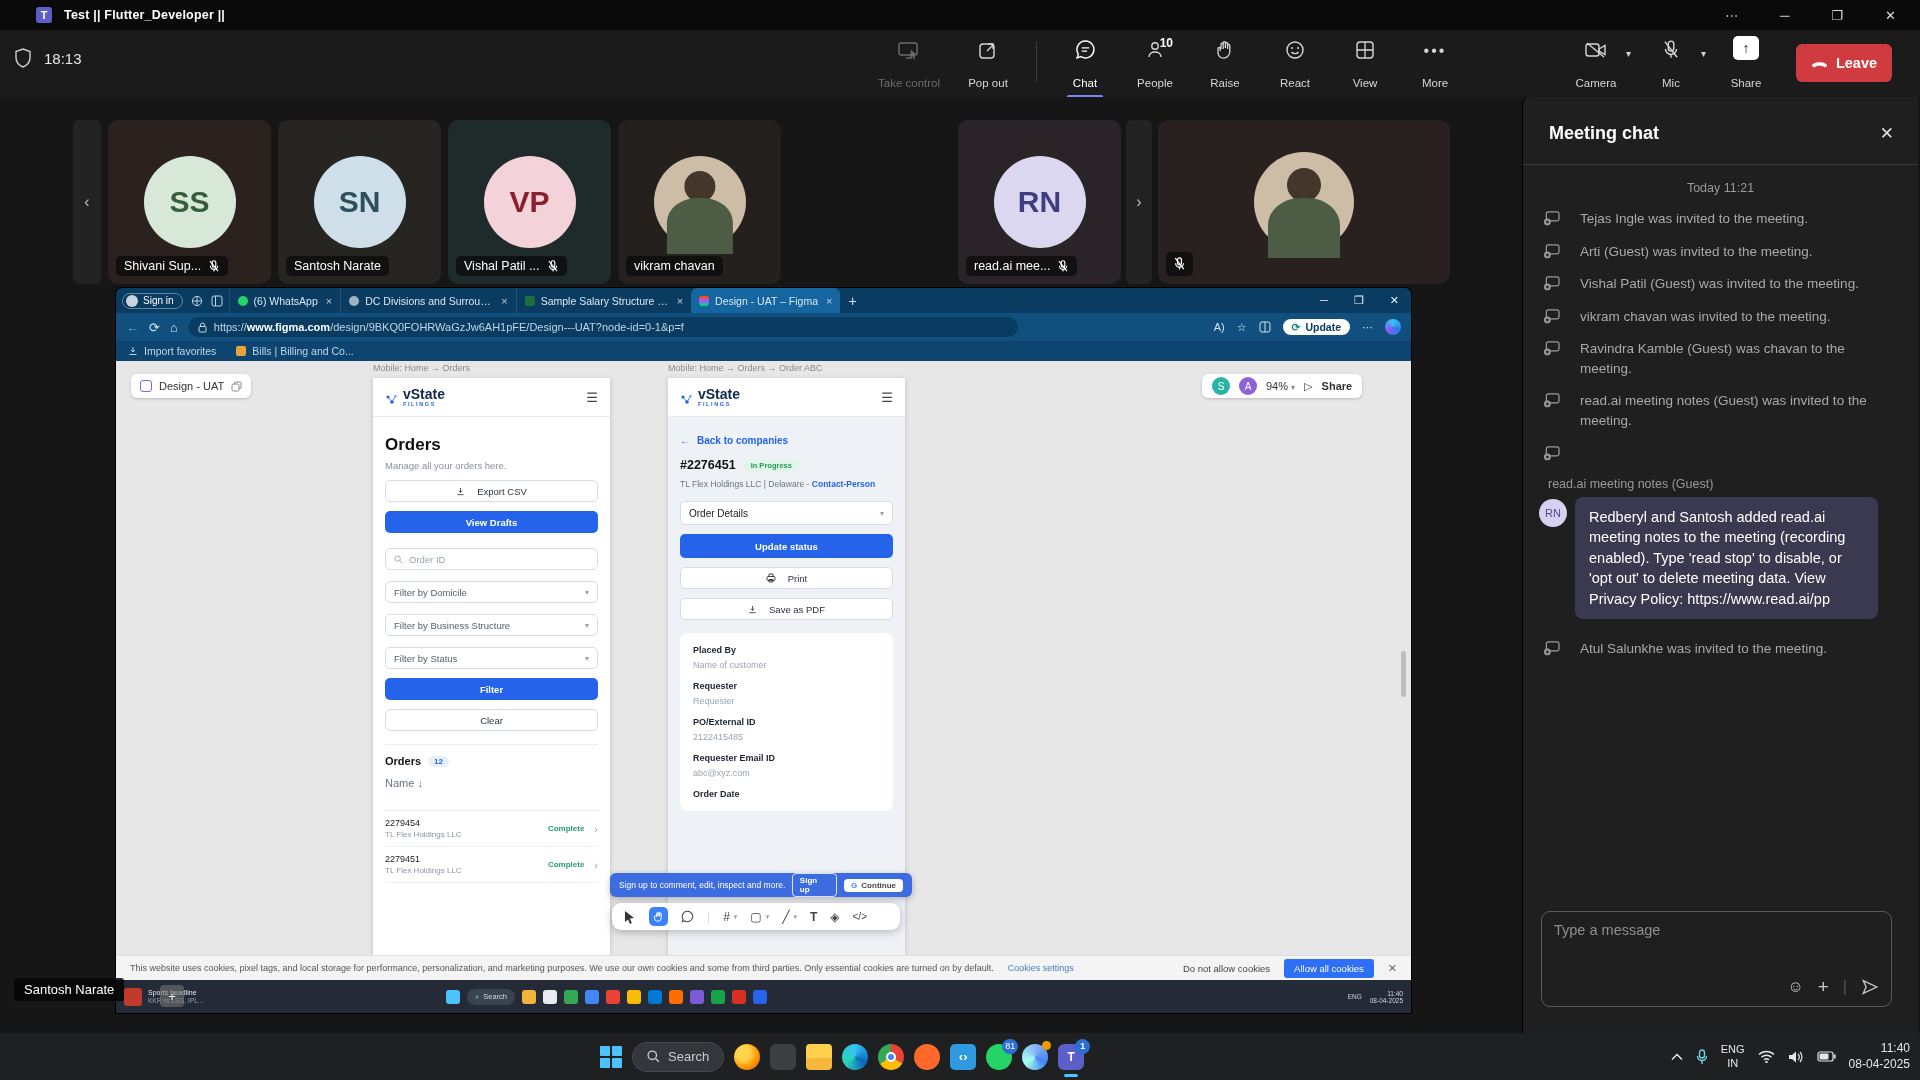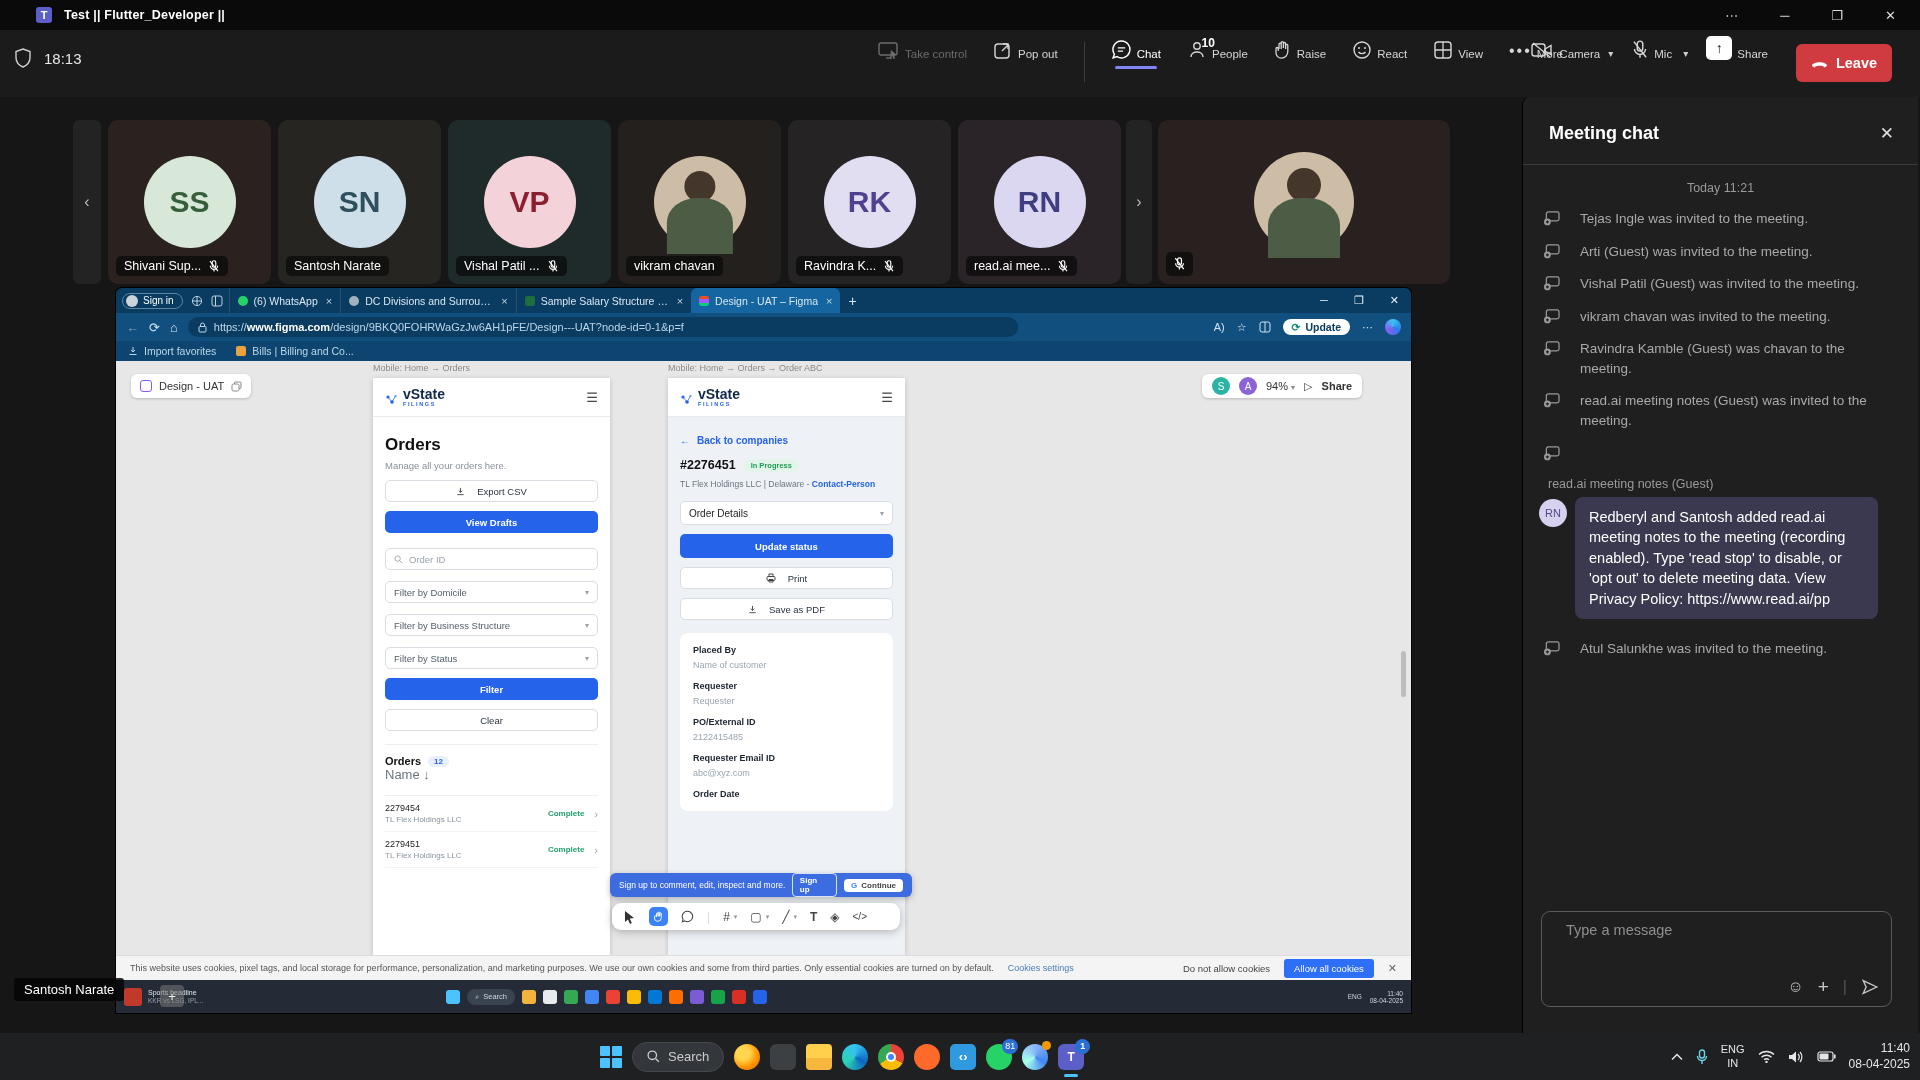--- a/index.html
+++ b/index.html
@@ -13,21 +13,21 @@
   .tb-icon { width:16px; height:16px; margin-left:36px; margin-right:12px; background:#5b5fc7;
     border-radius:3px; color:#fff; font-size:11px; font-weight:bold; display:flex; align-items:center; justify-content:center; }
   #titlebar .title { font-size:12.5px; font-weight:700; letter-spacing:.2px; }
   .tb-controls { margin-left:auto; display:flex; align-items:center; gap:42px; margin-right:24px; color:#ddd; font-size:13px; }
 
   #meetbar { position:absolute; left:0; top:30px; width:1920px; height:67px; background:#1b1b1b;
     color:#d6d6d6; }
   .timer-wrap { position:absolute; left:14px; top:18px; display:flex; align-items:center; gap:12px; color:#e6e6e6; }
   .timer-wrap .t { font-size:15px; }
   .toolcluster { position:absolute; left:878px; top:8px; display:flex; align-items:flex-start; gap:26px; }
-  .tool { display:flex; flex-direction:row; align-items:flex-end; gap:5px; font-size:11.5px; color:#d6d6d6; position:relative; min-width:44px; }
+  .tool { display:flex; flex-direction:column; align-items:center; gap:17px; font-size:11.5px; color:#d6d6d6; position:relative; min-width:44px; }
   .tool .ic { height:22px; display:flex; align-items:flex-end; color:#d6d6d6; }
   .tool.disabled, .tool.disabled .ic { color:#6c6c6c; }
   .tool.active::after { content:""; position:absolute; left:4px; right:4px; bottom:-9px; height:3px; border-radius:2px; background:#7f85f5; }
   .badge10 { position:absolute; top:-2px; right:-8px; font-size:12px; font-weight:bold; color:#fff; }
   .vdiv { width:1px; height:40px; background:#3d3d3d; margin-top:4px; }
   .rightcluster { position:absolute; right:28px; top:8px; display:flex; align-items:flex-start; gap:18px; }
   .chev { color:#cfcfcf; font-size:10px; margin-top:10px; }
   .share-sq { width:26px; height:24px; background:#fff; border-radius:5px; color:#111; display:flex; align-items:center; justify-content:center; font-size:14px; font-weight:bold; }
   .leave-btn { margin-top:6px; margin-left:10px; width:96px; height:38px; background:#cf3b3f; border-radius:6px; color:#fff;
     display:flex; align-items:center; justify-content:center; gap:8px; font-size:14.5px; font-weight:700; }
@@ -100,21 +100,21 @@
   .sub { font-size:9.5px; color:#8a9199; margin-top:5px; }
   .btn { height:22px; border-radius:5px; display:flex; align-items:center; justify-content:center; gap:12px; font-size:9.5px; margin-top:9px; }
   .btn.line { border:1px solid #d8dce3; color:#2b3442; background:#fff; }
   .btn.blue { background:#2563eb; color:#fff; font-weight:bold; }
   .inputbx { height:22px; border:1px solid #d8dce3; border-radius:5px; display:flex; align-items:center; gap:6px; padding:0 8px; font-size:9.5px; color:#9aa3ad; margin-top:15px; }
   .drop { height:22px; border:1px solid #d8dce3; border-radius:5px; display:flex; align-items:center; justify-content:space-between; padding:0 8px; font-size:9.5px; color:#55606c; margin-top:11px; }
   .drop .c { color:#9aa3ad; font-size:8px; }
   .sect { border-top:1px solid #eceff2; margin-top:13px; padding-top:10px; display:flex; align-items:center; gap:7px; }
   .sect .tt { font-size:11px; font-weight:bold; color:#111; }
   .cbadge { background:#e8f0fe; color:#2563eb; font-size:8px; font-weight:bold; border-radius:8px; padding:1px 6px; }
-  .colhead { font-size:13px; color:#6b7580; padding-bottom:13px; border-bottom:1px solid #eceff2; }
+  .colhead { font-size:11px; color:#6b7580; margin-top:10px; padding-bottom:21px; border-bottom:1px solid #eceff2; }
   .orow { display:flex; align-items:center; padding:7px 0; border-bottom:1px solid #f0f2f5; }
   .orow .id { font-size:9px; color:#222; }
   .orow .co { font-size:8px; color:#8a94a0; margin-top:2px; }
   .orow .st { margin-left:auto; font-size:8px; font-weight:bold; color:#22a06b; }
   .orow .gt { color:#9aa3ad; font-size:11px; margin-left:10px; }
   .rbody { background:#eef2f6; height:538px; padding:10px 12px; }
   .backlink { display:flex; gap:7px; align-items:center; color:#2563eb; font-size:10px; font-weight:bold; margin-top:8px; }
   .ordno { display:flex; align-items:center; gap:8px; margin-top:12px; }
   .ordno .n { font-size:12.5px; font-weight:bold; color:#111; }
   .pillip { background:#e3f5ea; color:#1d9e54; font-size:7.5px; font-weight:bold; border-radius:9px; padding:2px 7px; }
@@ -164,21 +164,21 @@
   .chead .t { font-size:18px; font-weight:bold; color:#fff; }
   .chead .x { margin-left:auto; font-size:17px; color:#ddd; }
   .cdate { text-align:center; font-size:12.5px; color:#999; margin:16px 0 14px; }
   .ev { display:flex; gap:20px; padding:0 34px 0 20px; margin-bottom:13px; font-size:13.5px; color:#a9a9a9; line-height:1.45; }
   .ev .i { flex:none; margin-top:2px; color:#9b9b9b; }
   .sender { font-size:12.5px; color:#9a9a9a; margin:16px 0 6px 25px; }
   .msgrow { display:flex; gap:8px; padding:0 40px 0 16px; }
   .rnav { width:28px; height:28px; border-radius:50%; background:#d6d1ee; color:#4d4c8d; font-size:11px; display:flex; align-items:center; justify-content:center; flex:none; margin-top:2px; }
   .bubble { background:#3a3950; border-radius:8px; padding:10px 14px; font-size:14.5px; color:#fff; line-height:1.42; }
   .postev { margin-top:20px; }
-  .cinput { position:absolute; left:18px; right:26px; bottom:26px; height:96px; border:1px solid #5a5a5a; border-radius:9px; padding:10px 24px; }
+  .cinput { position:absolute; left:18px; right:26px; bottom:26px; height:96px; border:1px solid #5a5a5a; border-radius:9px; padding:10px 12px; }
   .cinput .ph { font-size:14.5px; color:#8f8f8f; }
   .cicons { position:absolute; right:12px; bottom:8px; display:flex; align-items:center; gap:14px; color:#c8c8c8; font-size:16px; }
   .cicons .d { color:#555; }
 
   
   #taskbar { position:absolute; left:0; top:1033px; width:1920px; height:47px; background:#1f2022; display:flex; align-items:center; }
   .tbleft { position:absolute; left:600px; display:flex; align-items:center; gap:10px; }
   .startlogo { display:grid; grid-template-columns:10px 10px; grid-gap:2px; }
   .startlogo span { width:10px; height:10px; background:#4cc2ff; border-radius:1px; }
   .searchpill { height:30px; border-radius:15px; background:#33363a; border:1px solid #45484d; display:flex; align-items:center; gap:8px; padding:0 14px; color:#ccc; font-size:13px; }
@@ -367,33 +367,20 @@
     </div>
   </div>
   <div class="tile t3" style="left:618px;">
     <div class="av photo-av">
         <span class="head"></span>
         <span class="body"></span>
       </div>
     <div class="namepill">
         <span>vikram chavan</span>
       </div>
-  </div>
-  <div class="tile t4" style="left:788px;">
-    <div class="av">RK</div>
-    <div class="namepill">
-        <span>Ravindra K...</span>
-      <span class="mic">
-          <svg width="12" height="13" viewBox="0 0 16 18">
-            <rect x="5.5" y="1" width="5" height="9" rx="2.5" fill="none" stroke="#fff" stroke-width="1.6"></rect>
-            <path d="M3 8a5 5 0 0 0 10 0M8 13v3" fill="none" stroke="#fff" stroke-width="1.6"></path>
-            <line x1="2.5" y1="1.5" x2="13.5" y2="15.5" stroke="#fff" stroke-width="1.6"></line>
-          </svg>
-        </span>
-    </div>
   </div>
   <div class="tile t5" style="left:958px;">
     <div class="av">RN</div>
     <div class="namepill">
         <span>read.ai mee...</span>
       <span class="mic">
           <svg width="12" height="13" viewBox="0 0 16 18">
             <rect x="5.5" y="1" width="5" height="9" rx="2.5" fill="none" stroke="#fff" stroke-width="1.6"></rect>
             <path d="M3 8a5 5 0 0 0 10 0M8 13v3" fill="none" stroke="#fff" stroke-width="1.6"></path>
             <line x1="2.5" y1="1.5" x2="13.5" y2="15.5" stroke="#fff" stroke-width="1.6"></line>

